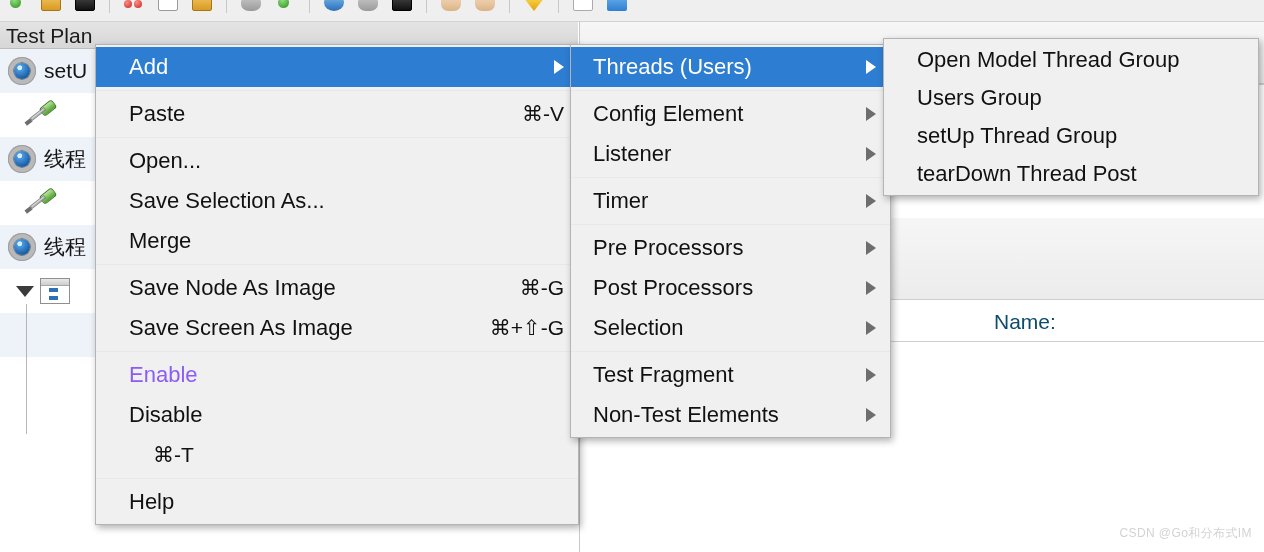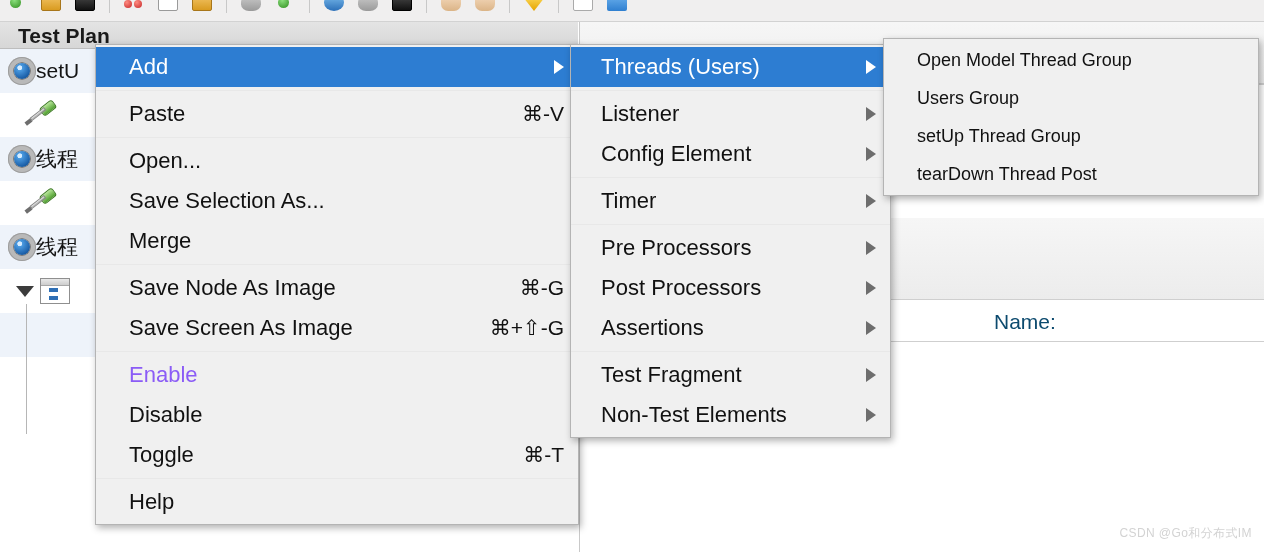--- a/index.html
+++ b/index.html
@@ -40,28 +40,27 @@
   .ico-multi { background: linear-gradient(#7fc0f0,#2b6fb8); border-radius: 50%; }
 
   
   .tree {
     position: absolute; left: 0; top: 22px; width: 578px; height: 530px;
     background: #ffffff; overflow: hidden;
   }
   .tree-header {
     height: 27px; background: linear-gradient(#e4e4e4,#d7d7d7);
     border-bottom: 1px solid #bdbdbd;
-    font-size: 21px; color: #1a1a1a; padding-left: 18px; line-height: 27px;
+    font-size: 21px; color: #1a1a1a; padding-left: 6px; line-height: 27px;
     white-space: nowrap;
-    font-weight: bold;
   }
   .tree-row { height: 44px; display: flex; align-items: center; padding-left: 8px; white-space: nowrap; }
   .tree-row.sel { background: #eef3fa; }
   .tree-row.alt { background: #ffffff; }
-  .tree-label { font-size: 21px; color: #141414; }
+  .tree-label { font-size: 21px; color: #141414; margin-left: 8px; }
   .gear {
     width: 28px; height: 28px; position: relative; flex: 0 0 28px;
     background: radial-gradient(circle at 50% 50%, #ffffff 0 26%, #cfcfcf 27% 46%, #b9b9b9 47% 100%);
     border-radius: 50%;
     box-shadow: 0 0 0 1px #9d9d9d inset;
   }
   .gear:before {
     content:""; position:absolute; left:6px; top:6px; width:16px; height:16px; border-radius:50%;
     background: radial-gradient(circle at 36% 30%, #d6ecff 0 14%, #4a9ae0 18%, #1b5fa8 70%, #103f74 100%);
     box-shadow: 0 0 0 1px #7a7a7a;
@@ -174,22 +173,22 @@
     border-left: 10px solid #6d6d6d;
     margin-left: 22px; flex: 0 0 auto;
   }
   .menu-item.highlight .arrow { border-left-color: #ffffff; }
 
   #menu-main   { left: 95px;  top: 44px;  width: 484px; }
   #menu-add    { left: 570px; top: 44px;  width: 321px; }
   #menu-threads{ left: 883px; top: 38px;  width: 376px; }
 
   #menu-main .menu-item  { height: 40px; line-height: 40px; }
-  #menu-add .menu-item   { height: 40px; line-height: 40px; padding-left: 30px; align-items: center; }
-  #menu-threads .menu-item { height: 38px; line-height: 38px; padding-left: 33px; font-size: 18px; }
+  #menu-add .menu-item   { height: 40px; line-height: 40px; padding-left: 22px; align-items: center; }
+  #menu-threads .menu-item { height: 38px; line-height: 38px; padding-left: 33px; font-size: 22px; }
 </style>
 </head>
 <body>
 
 <div id="root">
 
   <div class="toolbar">
     <div class="tb-icons">
       <span class="tb-ico">
           <i class="ico-shape ico-green"></i>
@@ -334,60 +333,59 @@
     <div class="menu-sep"></div>
     <div class="menu-item disabled">
       <span class="lbl">Enable</span>
       <span class="accel"></span>
     </div>
     <div class="menu-item">
       <span class="lbl">Disable</span>
       <span class="accel"></span>
     </div>
     <div class="menu-item">
-      <span class="lbl">Toggle</span>
       <span class="accel">⌘-T</span>
     </div>
     <div class="menu-sep"></div>
     <div class="menu-item">
       <span class="lbl">Help</span>
       <span class="accel"></span>
     </div>
   </div>
 
   <div class="menu" id="menu-add">
     <div class="menu-item highlight">
       <span class="lbl">Threads (Users)</span>
       <span class="arrow"></span>
     </div>
     <div class="menu-sep"></div>
     <div class="menu-item">
+      <span class="lbl">Config Element</span>
+      <span class="arrow"></span>
+    </div>
+    <div class="menu-item">
       <span class="lbl">Listener</span>
       <span class="arrow"></span>
     </div>
-    <div class="menu-item">
-      <span class="lbl">Config Element</span>
-      <span class="arrow"></span>
-    </div>
     <div class="menu-sep"></div>
     <div class="menu-item">
       <span class="lbl">Timer</span>
       <span class="arrow"></span>
     </div>
     <div class="menu-sep"></div>
     <div class="menu-item">
       <span class="lbl">Pre Processors</span>
       <span class="arrow"></span>
     </div>
     <div class="menu-item">
       <span class="lbl">Post Processors</span>
       <span class="arrow"></span>
     </div>
     <div class="menu-item">
-      <span class="lbl">Assertions</span>
+      <span class="lbl">Selection</span>
       <span class="arrow"></span>
     </div>
     <div class="menu-sep"></div>
     <div class="menu-item">
       <span class="lbl">Test Fragment</span>
       <span class="arrow"></span>
     </div>
     <div class="menu-item">
       <span class="lbl">Non-Test Elements</span>
       <span class="arrow"></span>

